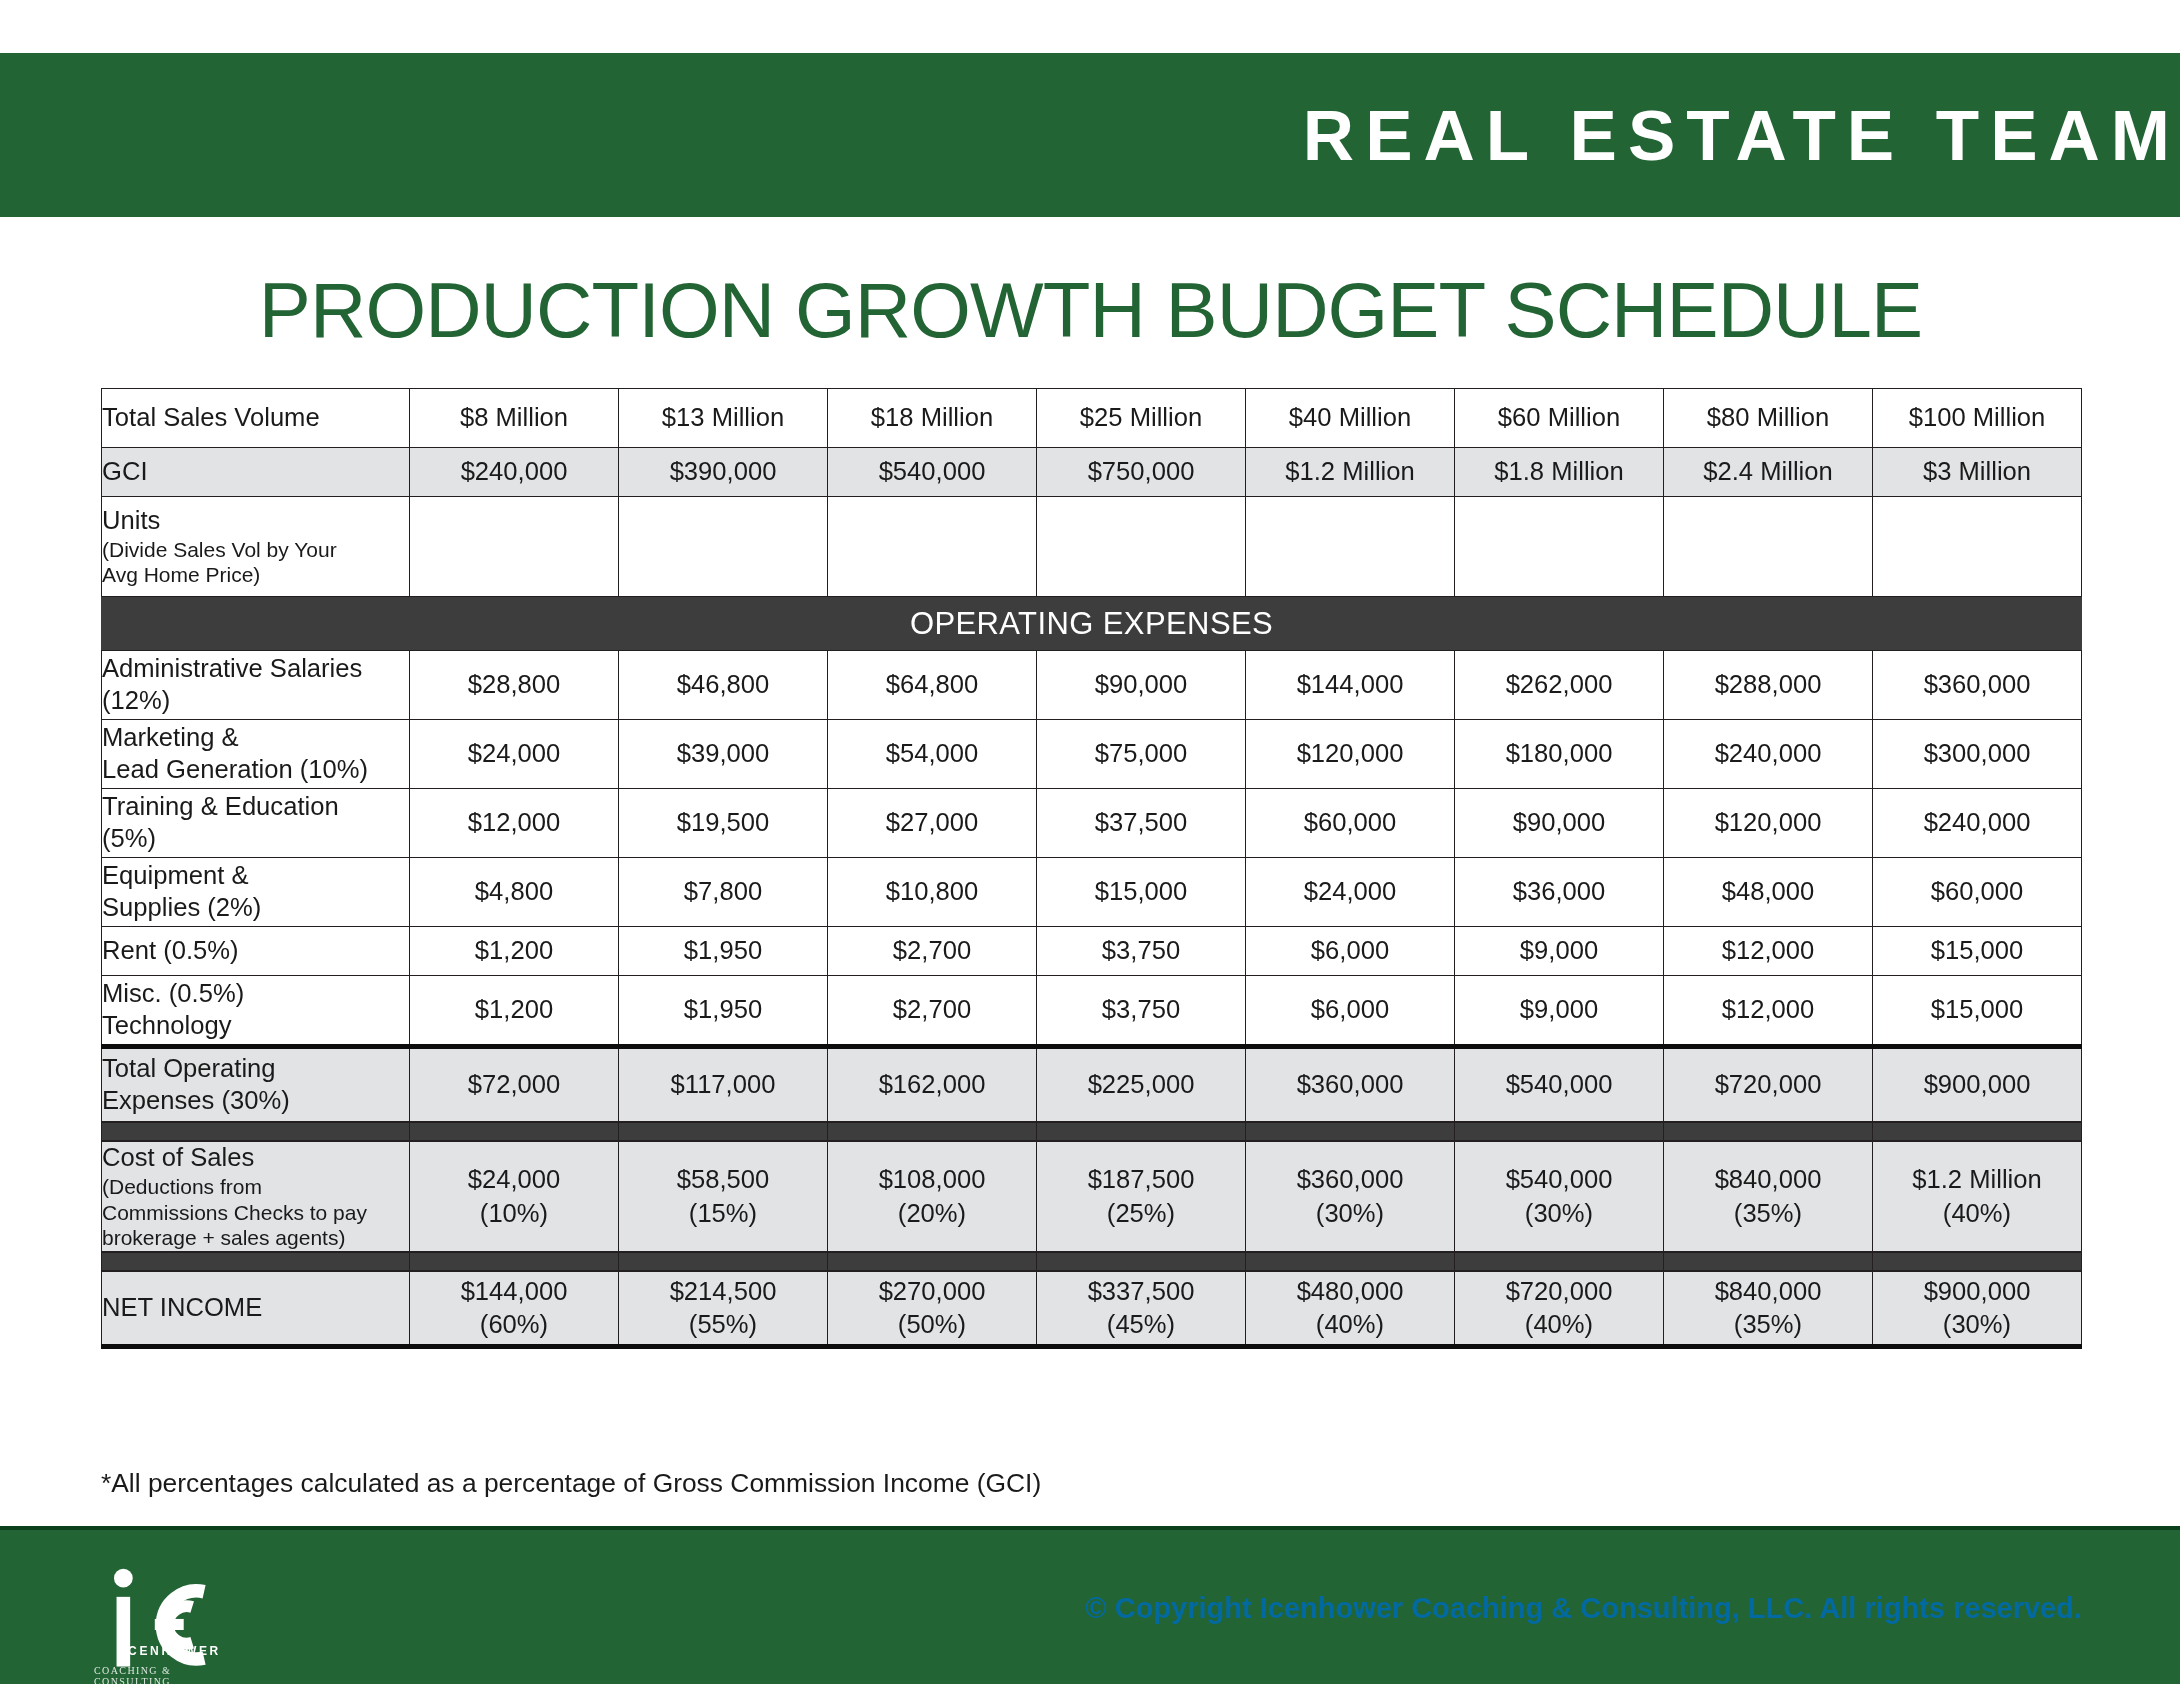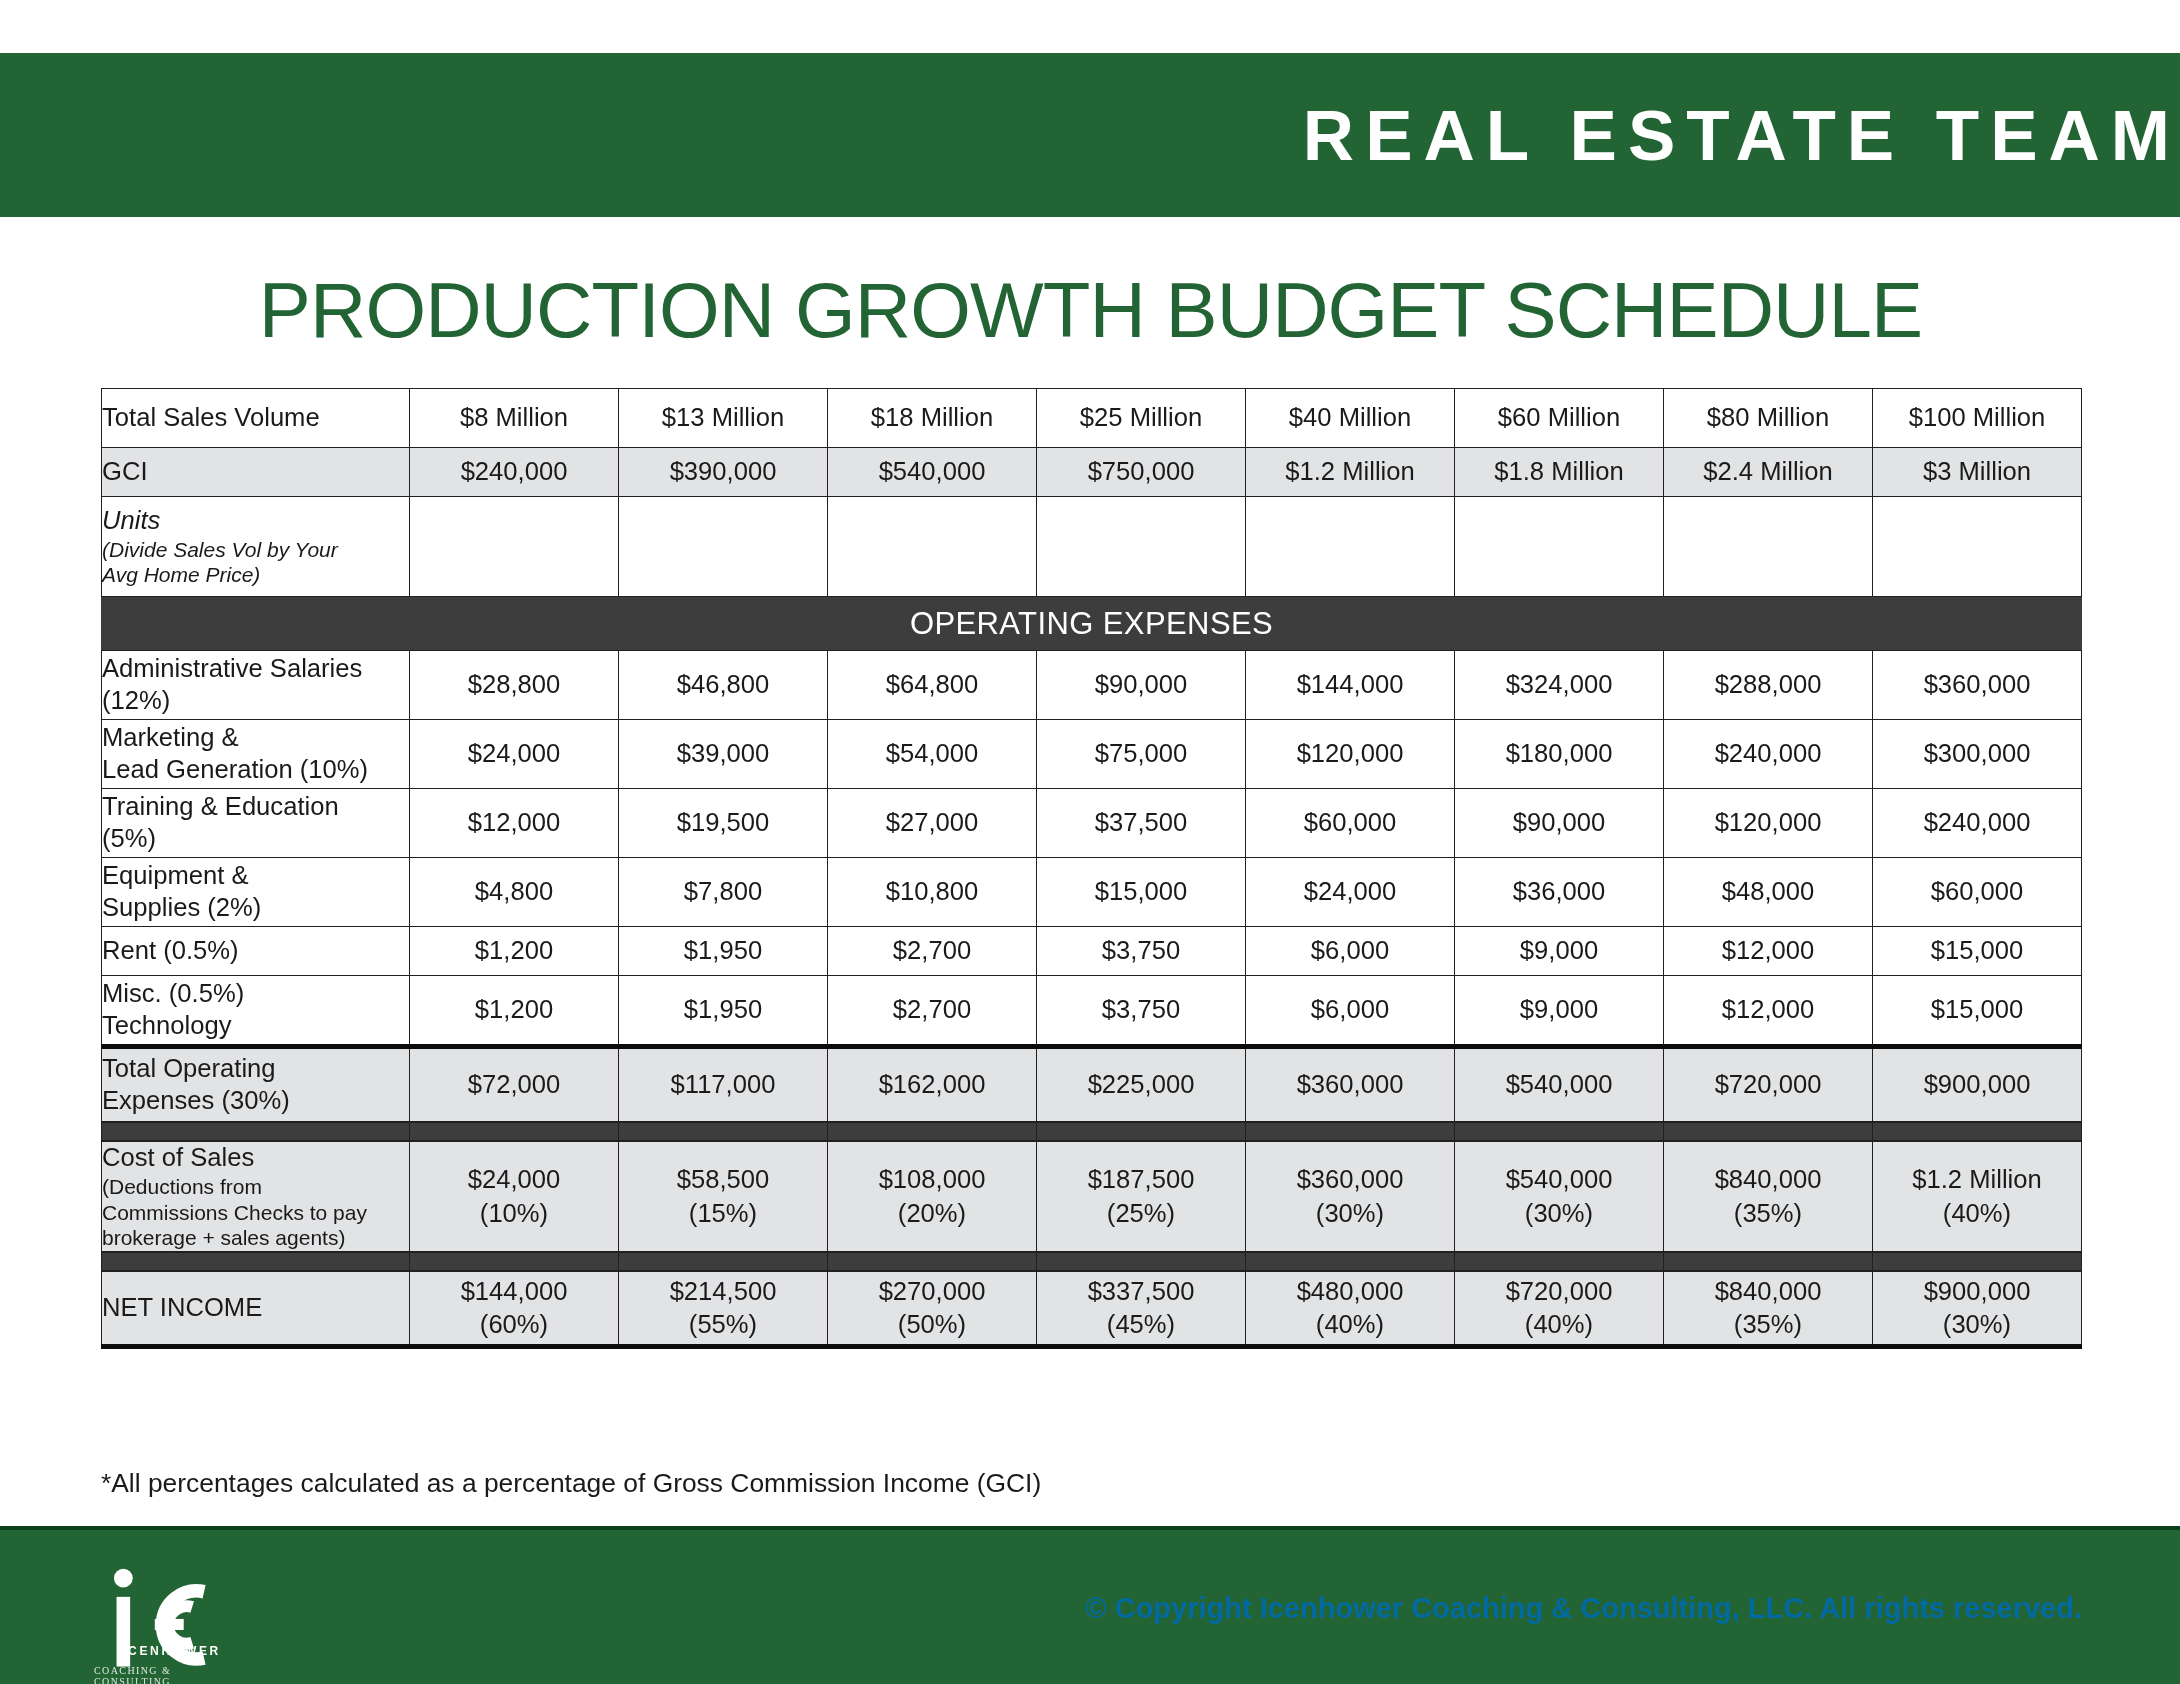--- a/index.html
+++ b/index.html
@@ -88,21 +88,21 @@
     text-align: center;
     padding: 8.5px 3.4px;
     line-height: 1.3;
   }
   .val .pct { display: block; }
 
   tr.shaded td { background: #e2e3e5; }
 
   tr.h-head td   { height: 58px; }
   tr.h-gci td    { height: 48px; }
-  tr.h-units td  { height: 99px; font-style: italic; }
+  tr.h-units td  { height: 99px; }
   tr.h-exp td    { height: 68px; }
   tr.h-rent td   { height: 48px; }
   tr.h-total td  { height: 72px; }
   tr.h-cos td    { height: 109px; }
   tr.h-net td    { height: 72px; }
 
   
   tr.banner td {
     background: #3d3d3d;
     color: #ffffff;
@@ -269,21 +269,21 @@
     <tr class="h-exp">
       <td class="lbl">
         <span>Administrative Salaries</span><br>
         <span>(12%)</span>
       </td>
       <td class="val">$28,800</td>
       <td class="val">$46,800</td>
       <td class="val">$64,800</td>
       <td class="val">$90,000</td>
       <td class="val">$144,000</td>
-      <td class="val">$324,000</td>
+      <td class="val">$262,000</td>
       <td class="val">$288,000</td>
       <td class="val">$360,000</td>
     </tr>
 
     <tr class="h-exp">
       <td class="lbl">
         <span>Marketing &amp;</span><br>
         <span>Lead Generation (10%)</span>
       </td>
       <td class="val">$24,000</td>

